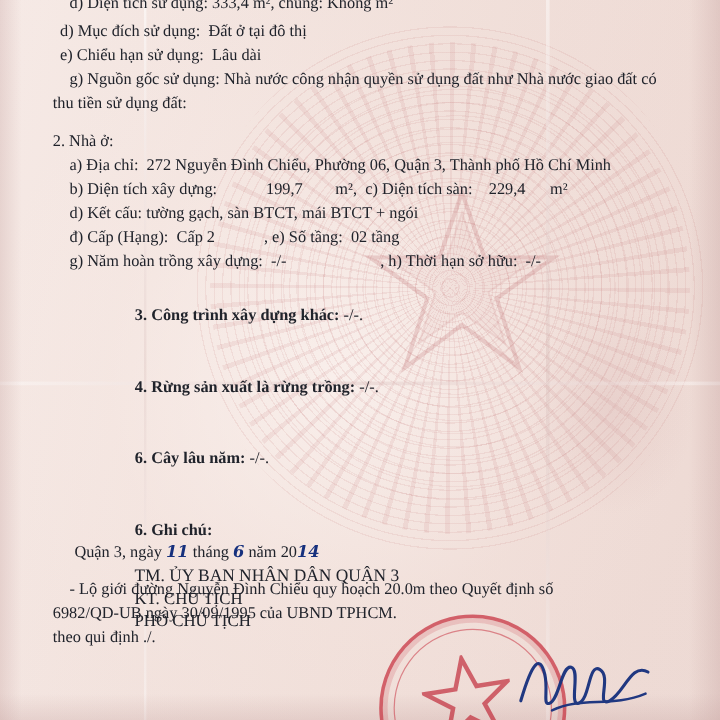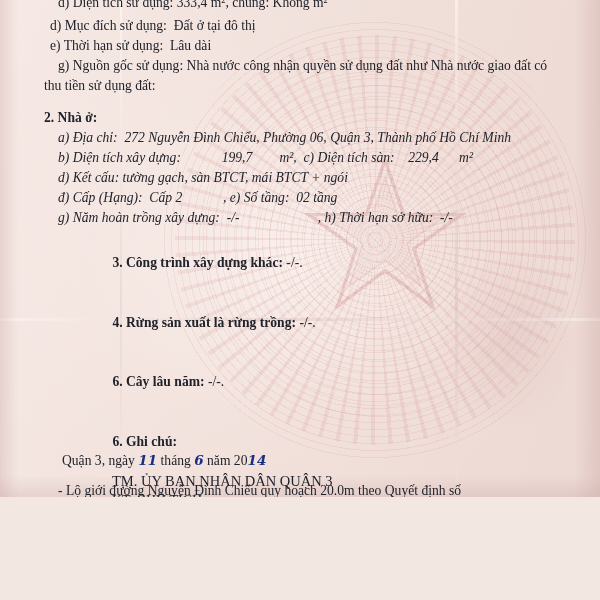--- a/index.html
+++ b/index.html
@@ -10,21 +10,21 @@
     width: 600px;
     height: 600px;
     overflow: hidden;
     background: #f3e7e2;
     font-family: "Liberation Serif", serif;
   }
 
   #page {
     position: relative;
     width: 600px;
-    height: 497px;
+    height: 600px;
     overflow: hidden;
     background:
       radial-gradient(ellipse at 48% 52%, rgba(255,250,248,0.55) 0%, rgba(246,230,226,0.20) 45%, rgba(236,214,210,0.10) 70%),
       linear-gradient(105deg, #f7ece8 0%, #f4e6e1 25%, #f1e0da 55%, #efdcd6 78%, #eddad4 100%);
   }
 
   
   .watermark {
     position: absolute;
     left: 160px;
@@ -103,22 +103,22 @@
   .indent-head { padding-left: 30px; }
   .bold { font-weight: bold; margin-left: 48px; }
   .clipped-top {
     position: relative;
     height: 16px;
     overflow: hidden;
     padding-left: 44px;
     font-size: 13.6px;
   }
   .clipped-top .inner { position: relative; top: -7px; }
-  .sec-head { font-weight: bold; padding-left: 30px; margin-top: 7px; }
-  .sub { padding-left: 44px; font-style: italic; }
+  .sec-head { font-weight: normal; padding-left: 30px; margin-top: 7px; }
+  .sub { padding-left: 44px; }
   .gap-sm { height: 5px; }
   .gap-md { height: 9px; }
 
   
   .sign-block {
     position: absolute;
     z-index: 6;
     left: 0;
     top: 452px;
     width: 600px;
@@ -220,21 +220,21 @@
   <div class="paper-fold edge-shade-b"></div>
   <div class="paper-fold blotch1"></div>
 
   <div class="content">
 
     <div class="clipped-top">
       <div class="inner">d) Diện tích sử dụng:  333,4        m², chung:    Không        m²</div>
     </div>
 
     <div class="line indent1">d) Mục đích sử dụng:  Đất ở tại đô thị</div>
-    <div class="line indent1">e) Thời hạn sử dụng:  Lâu dài</div>
+    <div class="line indent1">e) Chiểu hạn sử dụng:  Lâu dài</div>
     <div class="line indent2">g) Nguồn gốc sử dụng: Nhà nước công nhận quyền sử dụng đất như Nhà nước giao đất có</div>
     <div class="line indent-head">thu tiền sử dụng đất:</div>
 
     <div class="gap-sm"></div>
 
     <div class="sec-head">2. Nhà ở:</div>
     <div class="line sub">a) Địa chỉ:  272 Nguyễn Đình Chiểu, Phường 06, Quận 3, Thành phố Hồ Chí Minh</div>
     <div class="line sub">b) Diện tích xây dựng:            199,7        m²,  c) Diện tích sàn:    229,4      m²</div>
     <div class="line sub">d) Kết cấu: tường gạch, sàn BTCT, mái BTCT + ngói</div>
     <div class="line sub">đ) Cấp (Hạng):  Cấp 2            , e) Số tầng:  02 tầng</div>

